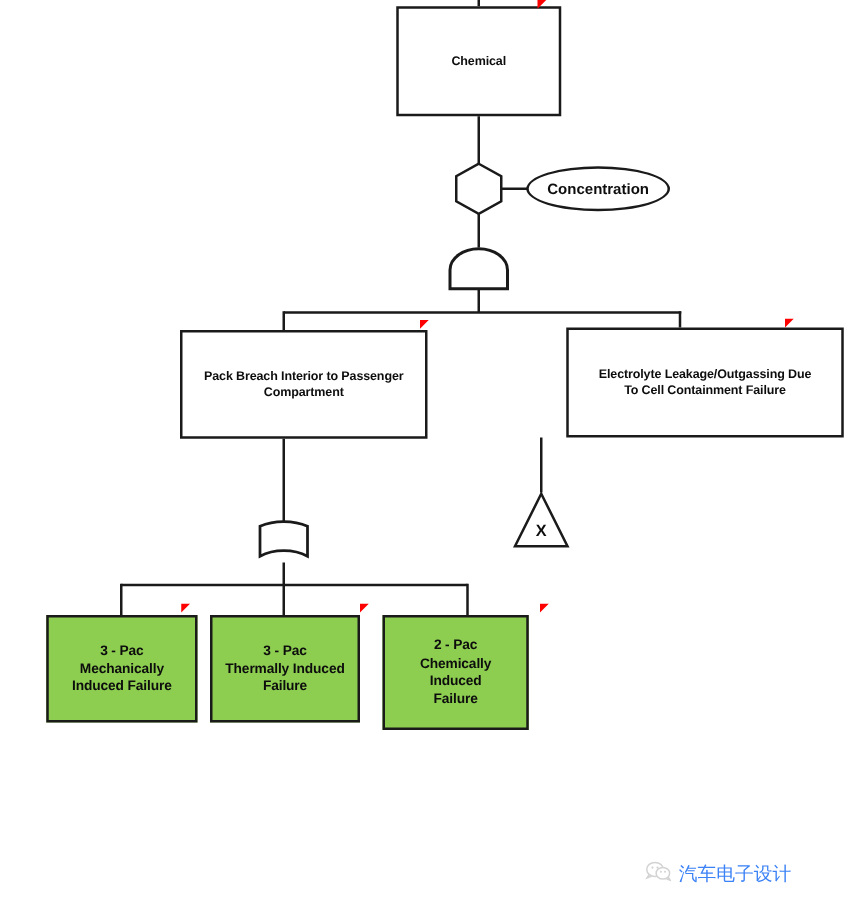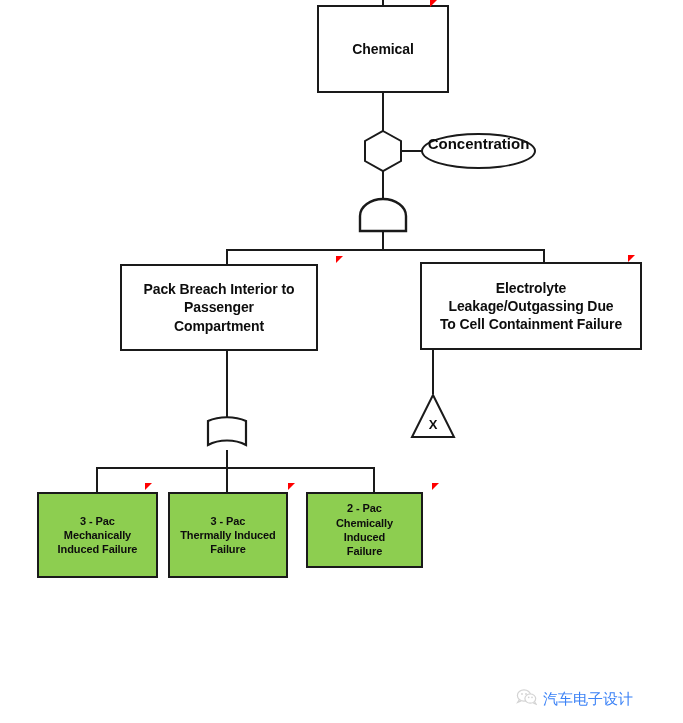--- a/index.html
+++ b/index.html
@@ -31,21 +31,21 @@
     color: #0d0d0d;
     font-weight: bold;
     line-height: 1.30;
     letter-spacing: -0.1px;
   }
   .node-box .txt {
     display: block;
     padding: 0 6px;
     white-space: pre-line;
   }
-  .event-box { font-size: 14px; text-align: center; }
+  .event-box { font-size: 10px; text-align: center; }
   .green-box {
     background: #8DCE50;
     border: 2px solid #1a1a1a;
     font-size: 11px;
   }
   .note-box {
     background: #FCFC92;
     border: 1px solid #3a3a3a;
     font-size: 11px;
     font-weight: normal;
@@ -64,23 +64,23 @@
   .gate svg { display: block; overflow: visible; }
 
   
   .ellipse-node {
     position: absolute;
     box-sizing: border-box;
     border: 2px solid #1a1a1a;
     border-radius: 50%;
     background: #ffffff;
     display: flex;
-    align-items: flex-start;
+    align-items: center;
     justify-content: center;
-    font-size: 15px;
+    font-size: 12px;
     font-weight: bold;
     color: #0d0d0d;
     text-align: center;
   }
 
   
   .flag {
     position: absolute;
     width: 0;
     height: 0;
@@ -142,27 +142,27 @@
   <div class="ellipse-node" style="left:421px; top:133px; width:115px; height:36px;">
     <span>Concentration</span>
   </div>
 
   <div class="gate" style="left:357px; top:197px;">
     <svg width="52" height="36" viewBox="0 0 52 36" aria-hidden="true">
       <path d="M3,34 L3,19 A23,17 0 0 1 49,19 L49,34 Z" fill="#ffffff" stroke="#1a1a1a" stroke-width="2.4"></path>
     </svg>
   </div>
 
-  <div class="node-box event-box" style="left:120px; top:264px; width:198px; height:87px;">
+  <div class="node-box event-box" style="left:144px; top:264px; width:198px; height:87px;">
     <span class="txt">Pack Breach Interior to Passenger
 Compartment</span>
   </div>
   <div class="flag" style="left:336px; top:256px;"></div>
 
-  <div class="node-box event-box" style="left:420px; top:262px; width:222px; height:88px;">
+  <div class="node-box event-box" style="left:453px; top:262px; width:222px; height:88px;">
     <span class="txt">Electrolyte Leakage/Outgassing Due
 To Cell Containment Failure</span>
   </div>
   <div class="flag" style="left:628px; top:255px;"></div>
 
   <div class="gate" style="left:410px; top:393px;">
     <svg width="46" height="46" viewBox="0 0 46 46" aria-hidden="true">
       <polygon points="23,2 44,44 2,44" fill="#ffffff" stroke="#1a1a1a" stroke-width="2"></polygon>
       <text x="23" y="36" text-anchor="middle" font-family="Liberation Sans, sans-serif" font-size="13" font-weight="bold" fill="#0d0d0d">X</text>
     </svg>
@@ -181,21 +181,21 @@
   </div>
   <div class="flag" style="left:145px; top:483px;"></div>
 
   <div class="node-box green-box" style="left:168px; top:492px; width:120px; height:86px;">
     <span class="txt">3 - Pac
 Thermally Induced
 Failure</span>
   </div>
   <div class="flag" style="left:288px; top:483px;"></div>
 
-  <div class="node-box green-box" style="left:306px; top:492px; width:117px; height:76px;">
+  <div class="node-box green-box" style="left:306px; top:492px; width:117px; height:92px;">
     <span class="txt">2 - Pac
 Chemically Induced
 Failure</span>
   </div>
   <div class="flag" style="left:432px; top:483px;"></div>
 
 
   <div class="watermark" style="left:516px; top:688px;">
     <span class="wm-logo">
       <svg width="21" height="18" viewBox="0 0 21 18" aria-hidden="true">

